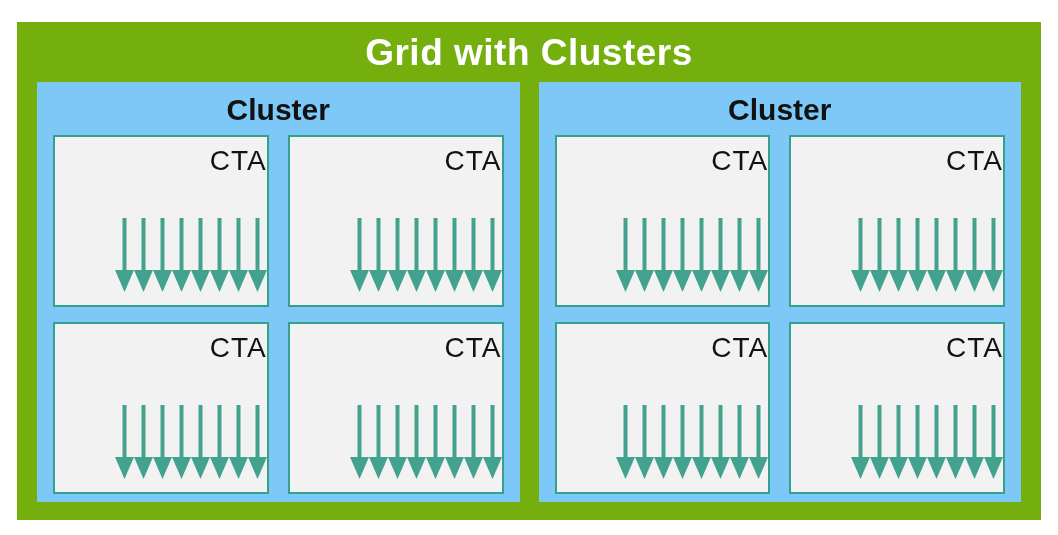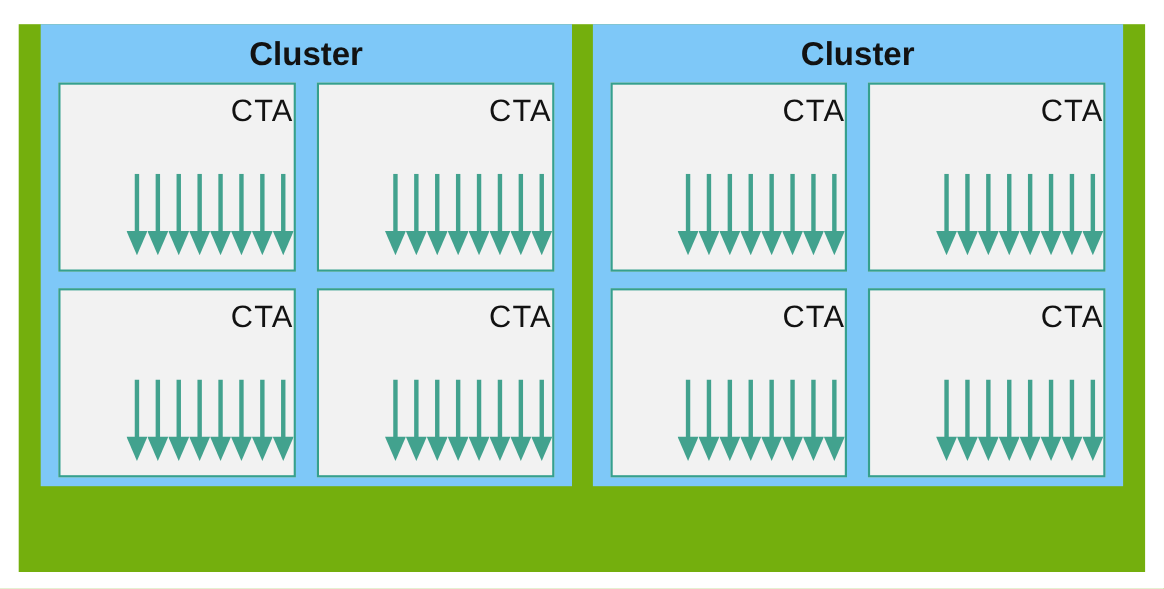--- a/index.html
+++ b/index.html
@@ -89,20 +89,21 @@
   .arrow {
     display: block;
     fill: var(--arrow_teal, #42A28E);
   }
 </style>
 </head>
 <body>
 
 <div class="page">
   <div class="grid-box">
+    <div class="grid-title">Grid with Clusters</div>
     <div class="clusters-row">
   <div class="cluster">
     <div class="cluster-label">Cluster</div>
     <div class="cta-grid">
   <div class="cta">
     <div class="cta-label">CTA</div>
     <div class="cta-arrows">
                 <svg class="arrow" width="19" height="74" viewBox="0 0 19 74" aria-hidden="true">
                   <rect x="7.5" y="0" width="4" height="54"></rect>
                   <polygon points="0,52 19,52 9.5,74"></polygon>

